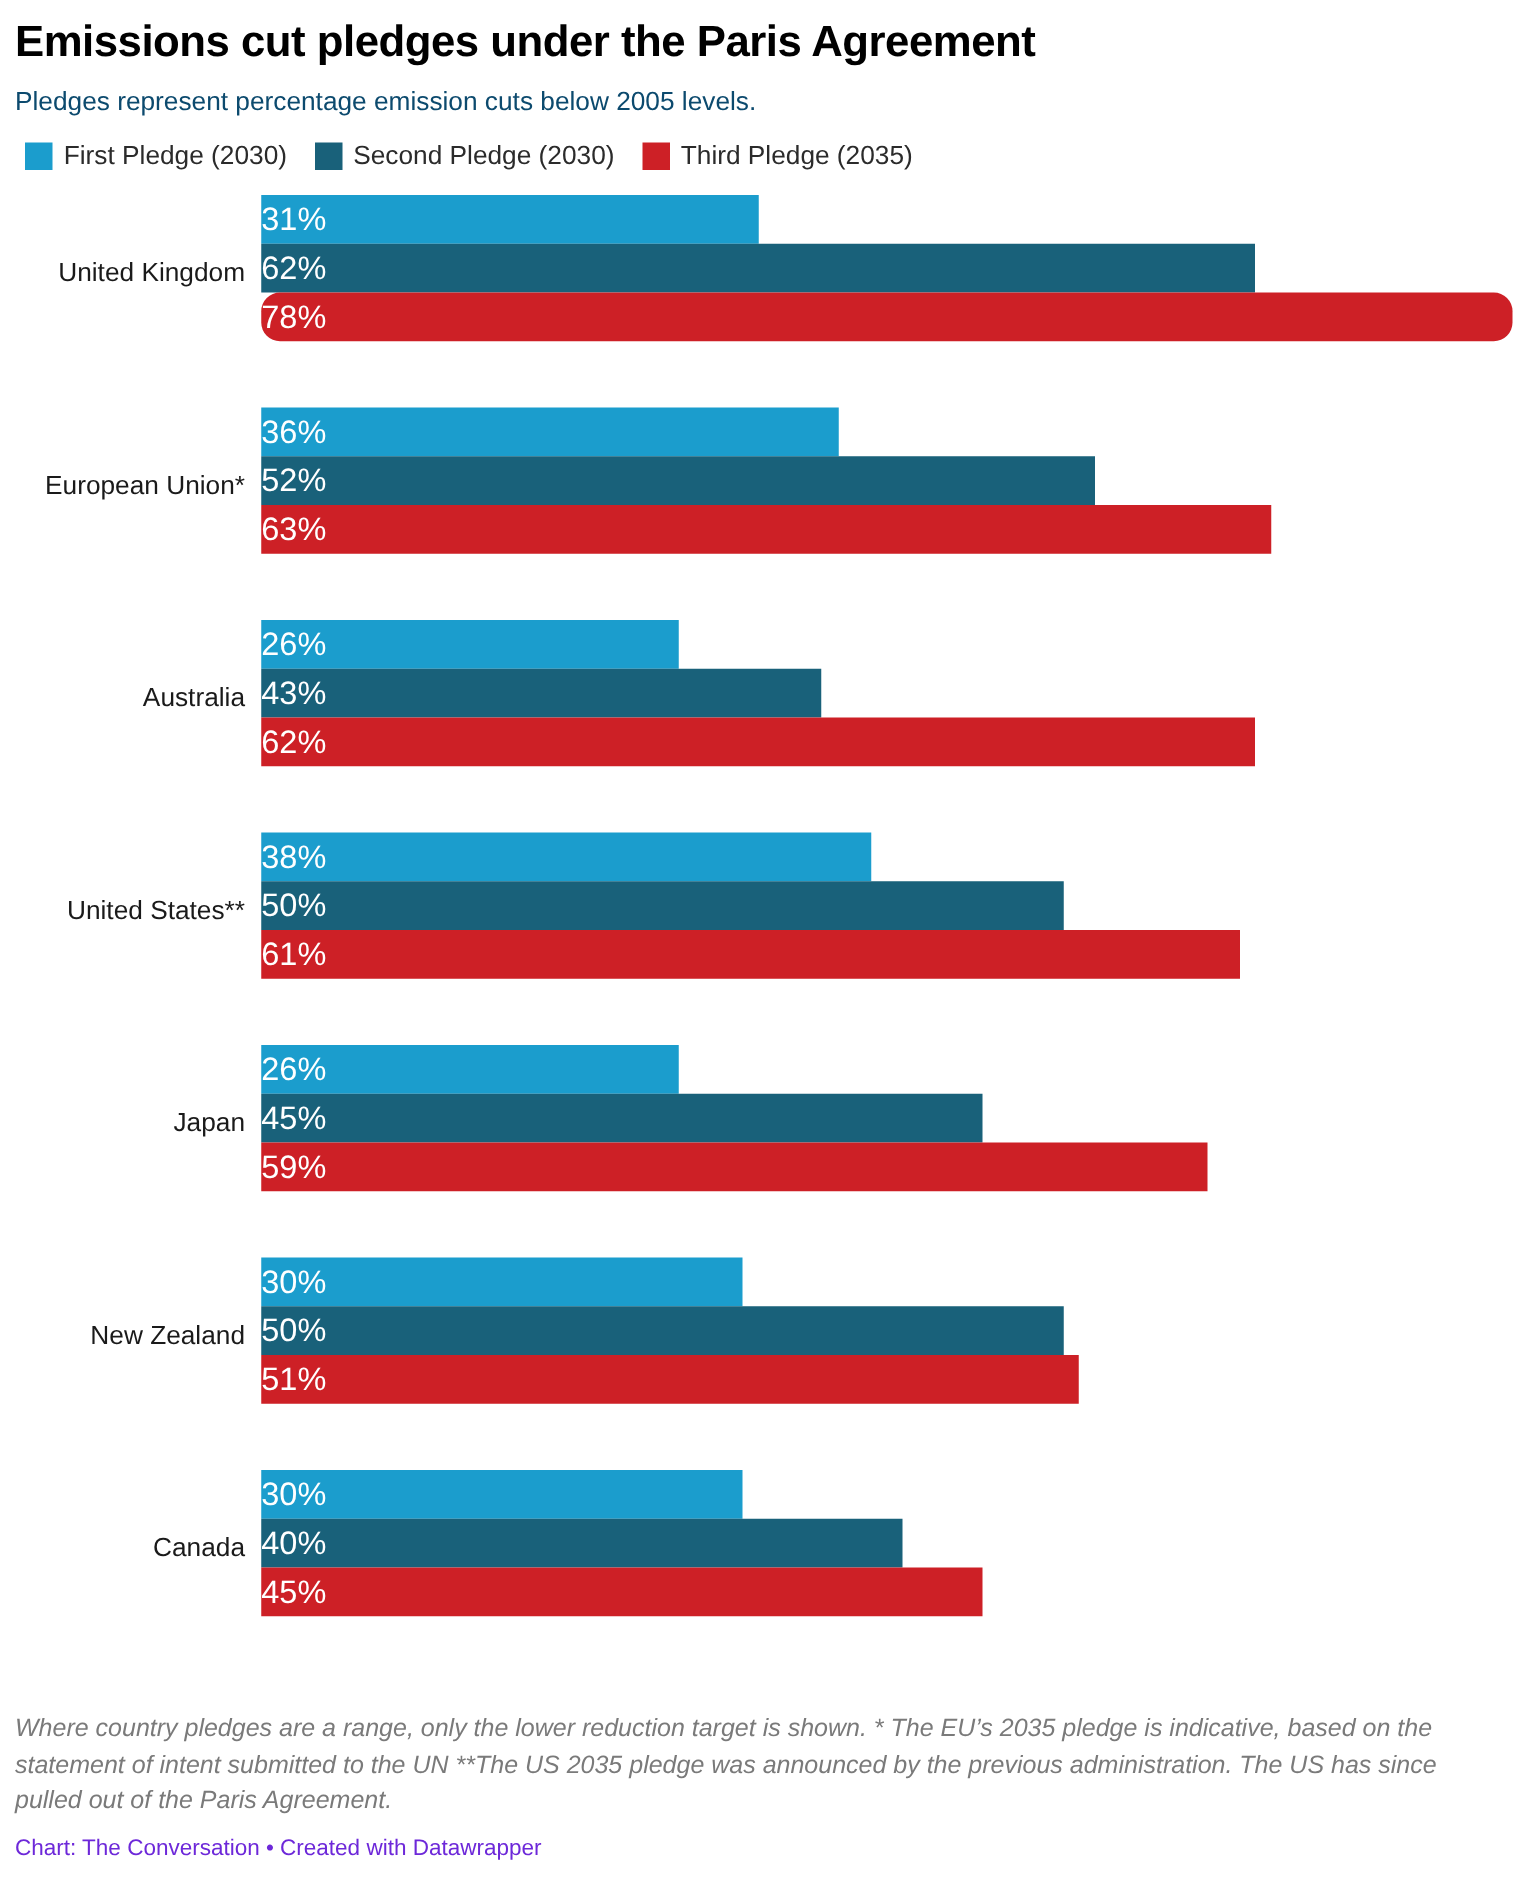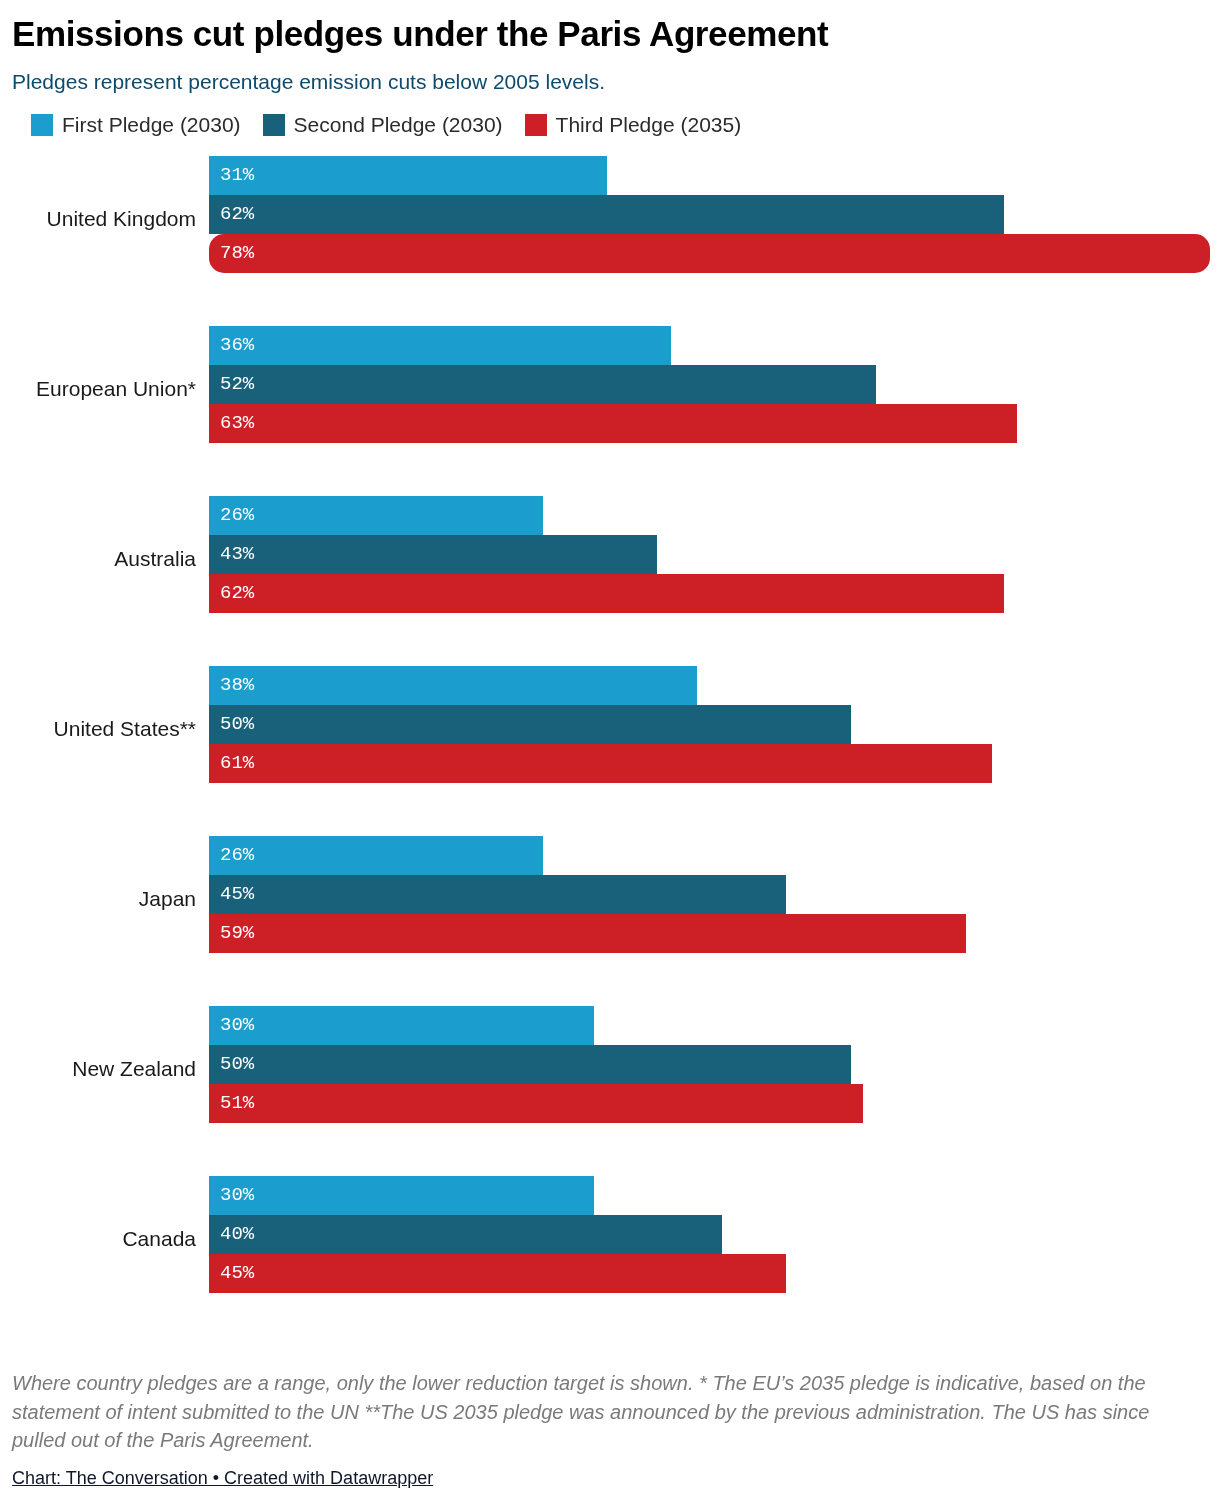--- a/index.html
+++ b/index.html
@@ -42,21 +42,20 @@
     margin: 0;
     padding: 14px 12px 0 12px;
   }
 
   
   .legend {
     display: flex;
     align-items: center;
     padding: 18px 12px 0 20px;
     gap: 22px;
-    margin-left: 11px;
   }
   .legend-item {
     display: flex;
     align-items: center;
     gap: 9px;
   }
   .legend-swatch {
     width: 22px;
     height: 22px;
     flex: 0 0 auto;
@@ -112,49 +111,46 @@
   .bar {
     position: absolute;
     left: 0;
     top: 0;
     height: 39px;
     display: flex;
     align-items: center;
   }
   .bar-value {
     color: #ffffff;
-    font-size: 19px;
-    padding-left: 11px;
+    font-size: 26px;
     line-height: 1;
     white-space: nowrap;
-    font-family: Liberation Mono, monospace;
   }
 
   
   .footer {
     position: absolute;
     left: 0;
     right: 0;
     bottom: 0;
     padding: 0 12px 14px 12px;
     box-sizing: border-box;
   }
   .footnote {
     font-size: 20px;
     font-style: italic;
     color: #7a7a7a;
     line-height: 1.42;
     margin: 0 0 14px 0;
   }
   .credit {
     font-size: 18px;
-    color: #0f172a;
+    color: #6d28d9;
     line-height: 1.2;
     margin: 0;
-    text-decoration: underline;
   }
 </style>
 </head>
 <body>
 
 <div class="chart-root">
 
   <h1 class="chart-title">Emissions cut pledges under the Paris Agreement</h1>
 
   <p class="chart-subtitle">Pledges represent percentage emission cuts below 2005 levels.</p>

